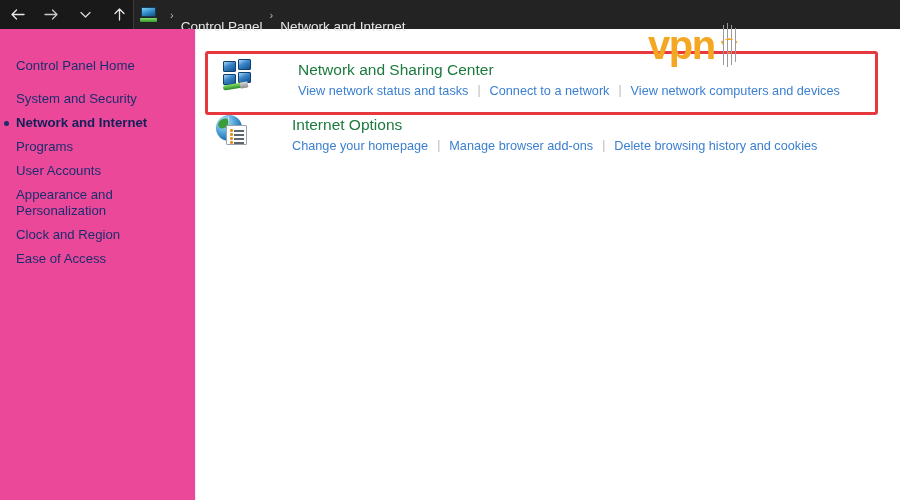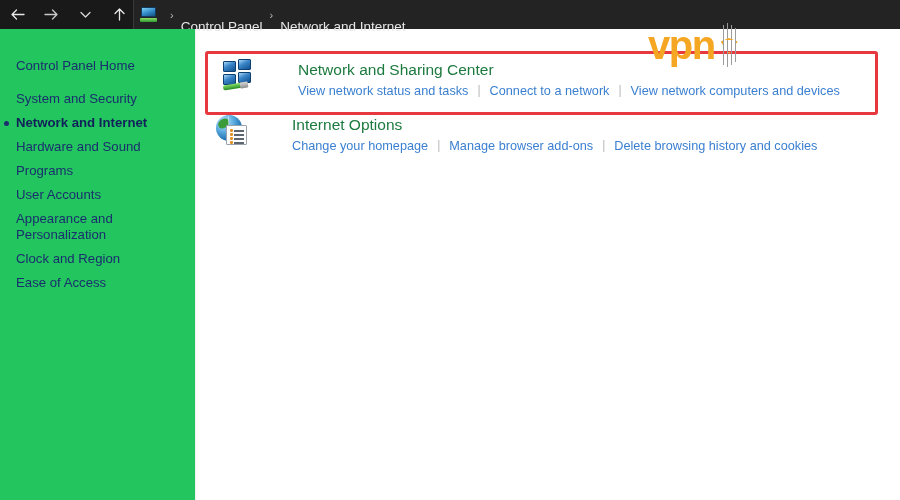--- a/index.html
+++ b/index.html
@@ -85,21 +85,21 @@
     margin: 0 7px;
     user-select: none;
   }
 
   
   .sidebar {
     position: absolute;
     left: 0; top: 29px;
     width: 196px;
     height: 471px;
-    background: #22c55e;
+    background: #ec4899;
     border-right: 1px solid #efefef;
     box-sizing: border-box;
     padding-top: 25px;
   }
   .side-item {
     position: relative;
     color: #1b2e6e;
     font-size: 13.2px;
     line-height: 16px;
     padding: 4px 10px 4px 16px;
@@ -364,21 +364,20 @@
     <span class="crumb-sep">›</span>
     <span class="crumb">Network and Internet</span>
   </div>
 </div>
 
 <div class="sidebar">
   <div class="side-item">Control Panel Home</div>
   <div class="side-gap"></div>
   <div class="side-item">System and Security</div>
   <div class="side-item selected">Network and Internet</div>
-  <div class="side-item">Hardware and Sound</div>
   <div class="side-item">Programs</div>
   <div class="side-item">User Accounts</div>
   <div class="side-item multiline">Appearance and Personalization</div>
   <div class="side-item">Clock and Region</div>
   <div class="side-item">Ease of Access</div>
 </div>
 
 <div class="content">
 
   <div class="cat cat-ns">

